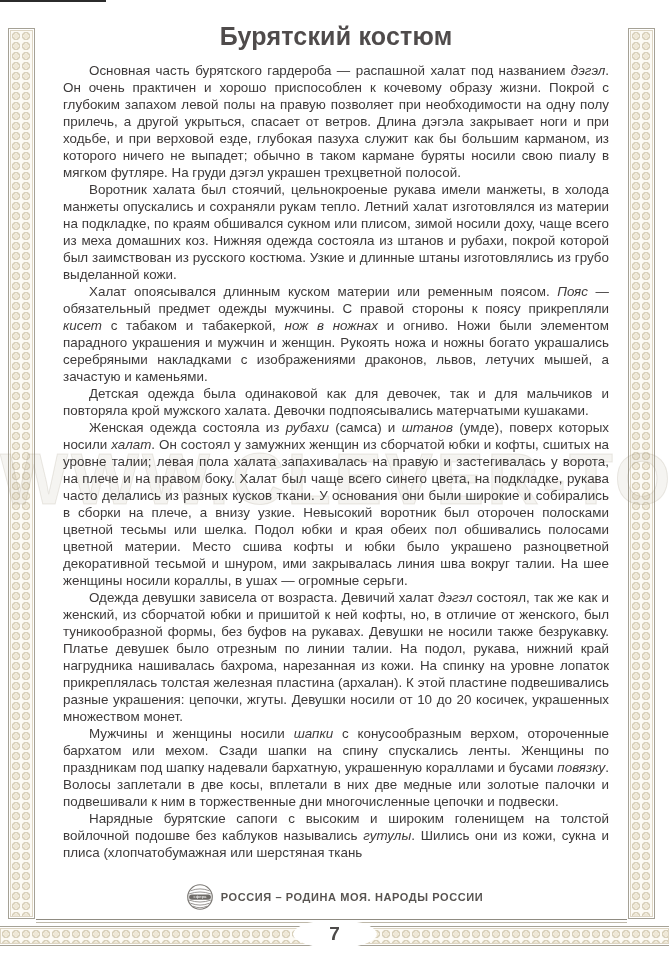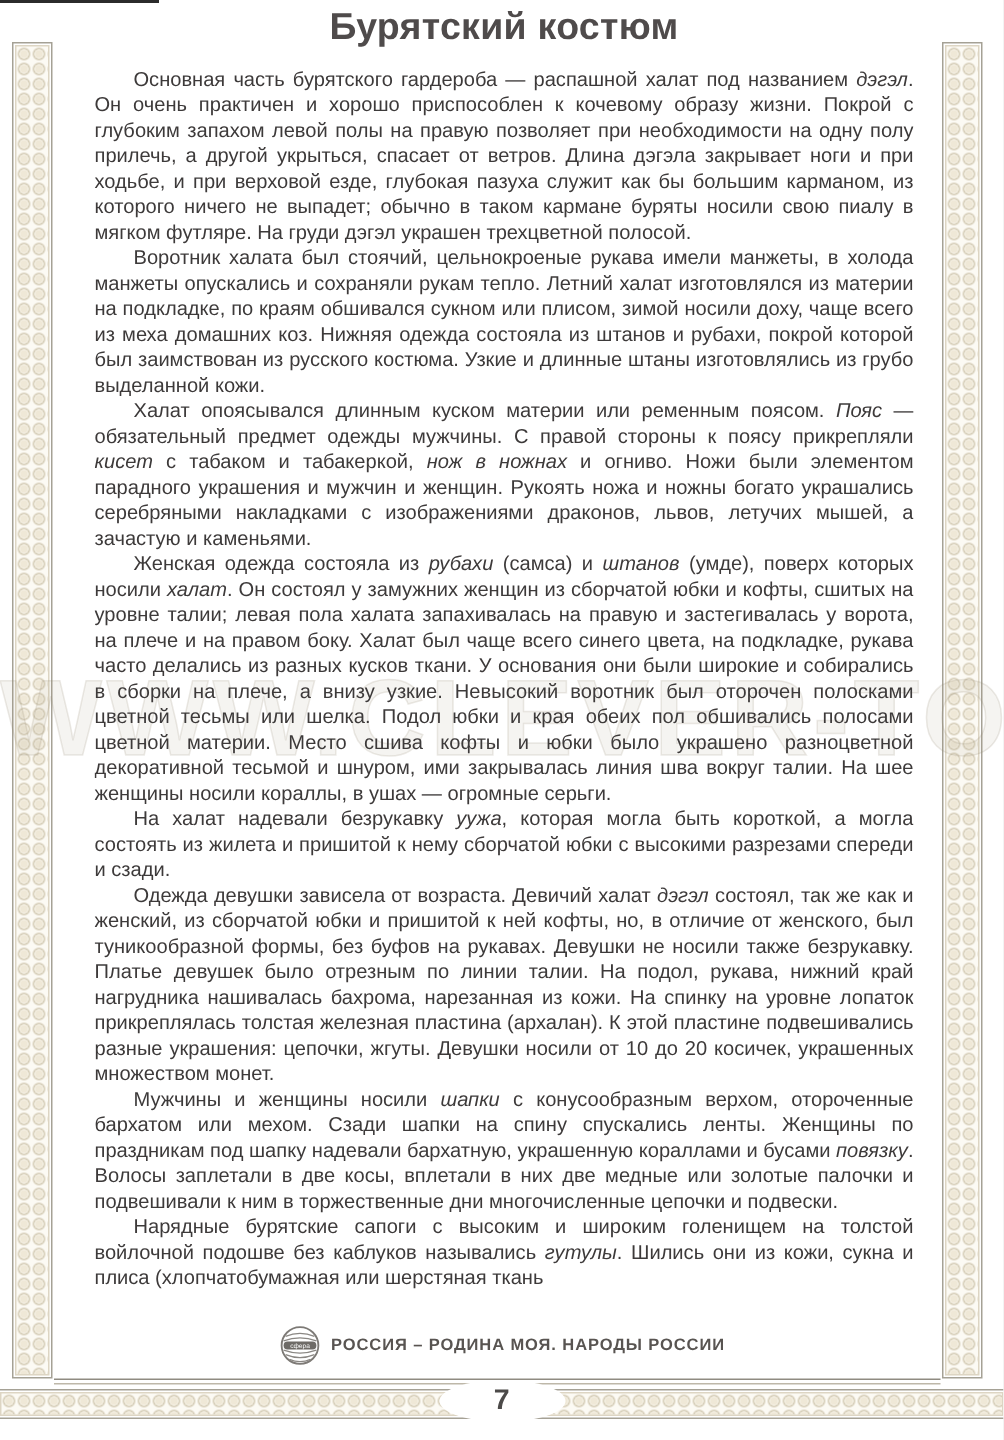--- a/index.html
+++ b/index.html
@@ -35,21 +35,21 @@
   .watermark{
     position:absolute;left:0;right:0;top:438px;
     text-align:center;font-size:72px;font-weight:bold;letter-spacing:3px;
     white-space:nowrap;
     color:rgba(158,148,122,0.10);
     -webkit-text-stroke:1px rgba(150,140,115,0.18);
     pointer-events:none;
   }
 
   
-  .content{position:absolute;left:63px;top:4px;width:546px;}
+  .content{position:absolute;left:63px;top:22px;width:546px;}
   h1{
     margin:0 0 11px 0;text-align:center;
     font-size:25px;font-weight:bold;color:var(--title,#4f4b4b);
     letter-spacing:0.2px;
   }
   .body-text{max-height:818px;overflow:hidden;}
   .body-text p{
     margin:0;text-indent:26px;text-align:justify;
     font-size:13.4px;line-height:17px;
   }
@@ -92,22 +92,22 @@
   </div>
 
   <div class="watermark">WWW.CLEVER-TOY.RU</div>
 
   <div class="content">
     <h1>Бурятский костюм</h1>
     <div class="body-text">
         <p><span>Основная часть бурятского гардероба — распашной халат под названием </span><em>дэгэл</em><span>. Он очень практичен и хорошо приспособлен к кочевому образу жизни. Покрой с глубоким запахом левой полы на правую позволяет при необходимости на одну полу прилечь, а другой укрыться, спасает от ветров. Длина дэгэла закрывает ноги и при ходьбе, и при верховой езде, глубокая пазуха служит как бы большим карманом, из которого ничего не выпадет; обычно в таком кармане буряты носили свою пиалу в мягком футляре. На груди дэгэл украшен трехцветной полосой.</span></p>
         <p><span>Воротник халата был стоячий, цельнокроеные рукава имели манжеты, в холода манжеты опускались и сохраняли рукам тепло. Летний халат изготовлялся из материи на подкладке, по краям обшивался сукном или плисом, зимой носили доху, чаще всего из меха домашних коз. Нижняя одежда состояла из штанов и рубахи, покрой которой был заимствован из русского костюма. Узкие и длинные штаны изготовлялись из грубо выделанной кожи.</span></p>
         <p><span>Халат опоясывался длинным куском материи или ременным поясом. </span><em>Пояс</em><span> — обязательный предмет одежды мужчины. С правой стороны к поясу прикрепляли </span><em>кисет</em><span> с табаком и табакеркой, </span><em>нож в ножнах</em><span> и огниво. Ножи были элементом парадного украшения и мужчин и женщин. Рукоять ножа и ножны богато украшались серебряными накладками с изображениями драконов, львов, летучих мышей, а зачастую и каменьями.</span></p>
+        <p><span>Детская одежда была одинаковой как для девочек, так и для мальчиков и повторяла крой мужского халата. Девочки подпоясывались матерчатыми кушаками.</span></p>
         <p><span>Женская одежда состояла из </span><em>рубахи</em><span> (самса) и </span><em>штанов</em><span> (умде), поверх которых носили </span><em>халат</em><span>. Он состоял у замужних женщин из сборчатой юбки и кофты, сшитых на уровне талии; левая пола халата запахивалась на правую и застегивалась у ворота, на плече и на правом боку. Халат был чаще всего синего цвета, на подкладке, рукава часто делались из разных кусков ткани. У основания они были широкие и собирались в сборки на плече, а внизу узкие. Невысокий воротник был оторочен полосками цветной тесьмы или шелка. Подол юбки и края обеих пол обшивались полосами цветной материи. Место сшива кофты и юбки было украшено разноцветной декоративной тесьмой и шнуром, ими закрывалась линия шва вокруг талии. На шее женщины носили кораллы, в ушах — огромные серьги.</span></p>
-        <p><span>На халат надевали безрукавку </span><em>уужа</em><span>, которая могла быть короткой, а могла состоять из жилета и пришитой к нему сборчатой юбки с высокими разрезами спереди и сзади.</span></p>
         <p><span>Одежда девушки зависела от возраста. Девичий халат </span><em>дэгэл</em><span> состоял, так же как и женский, из сборчатой юбки и пришитой к ней кофты, но, в отличие от женского, был туникообразной формы, без буфов на рукавах. Девушки не носили также безрукавку. Платье девушек было отрезным по линии талии. На подол, рукава, нижний край нагрудника нашивалась бахрома, нарезанная из кожи. На спинку на уровне лопаток прикреплялась толстая железная пластина (архалан). К этой пластине подвешивались разные украшения: цепочки, жгуты. Девушки носили от 10 до 20 косичек, украшенных множеством монет.</span></p>
         <p><span>Мужчины и женщины носили </span><em>шапки</em><span> с конусообразным верхом, отороченные бархатом или мехом. Сзади шапки на спину спускались ленты. Женщины по праздникам под шапку надевали бархатную, украшенную кораллами и бусами </span><em>повязку</em><span>. Волосы заплетали в две косы, вплетали в них две медные или золотые палочки и подвешивали к ним в торжественные дни многочисленные цепочки и подвески.</span></p>
         <p><span>Нарядные бурятские сапоги с высоким и широким голенищем на толстой войлочной подошве без каблуков назывались </span><em>гутулы</em><span>. Шились они из кожи, сукна и плиса (хлопчатобумажная или шерстяная ткань </span></p>
       </div>
   </div>
 
   <div class="footer">
     <svg class="logo" viewBox="0 0 32 32">
       <circle cx="16" cy="16" r="14" fill="none" stroke="#7d7a76" stroke-width="1.4"></circle>
       <path d="M5 9 Q16 4.5 27 9" fill="none" stroke="#8a8783" stroke-width="1"></path>

